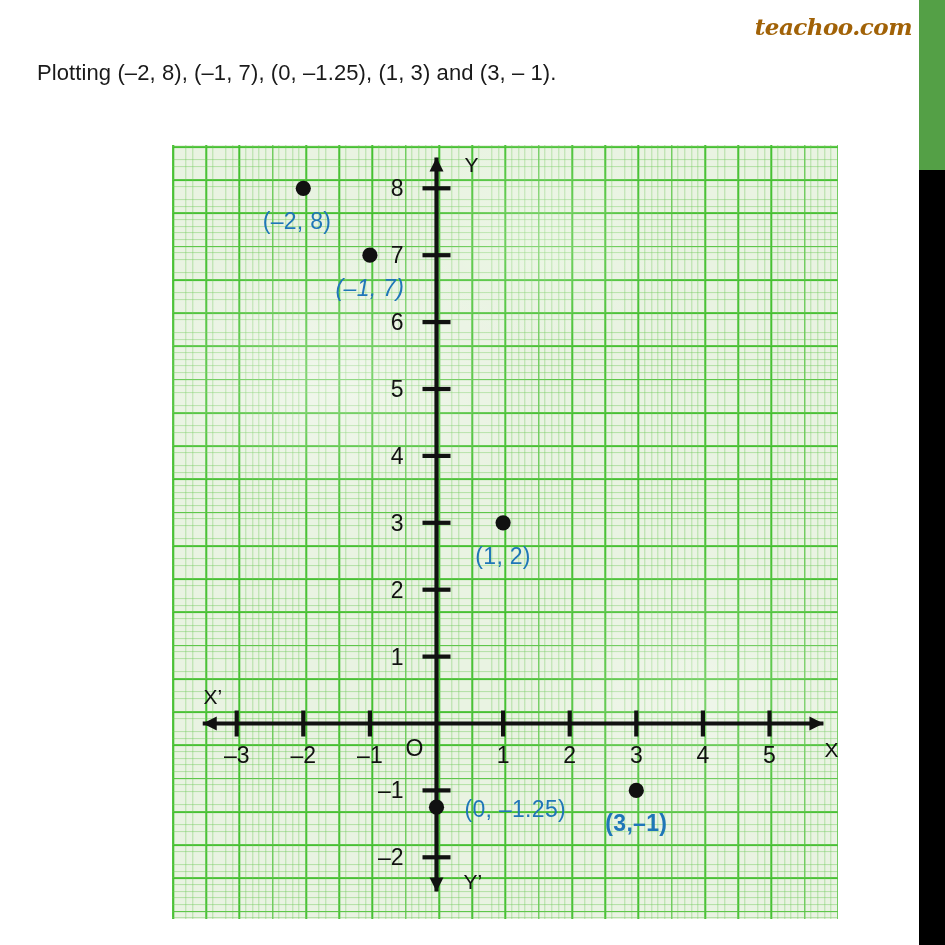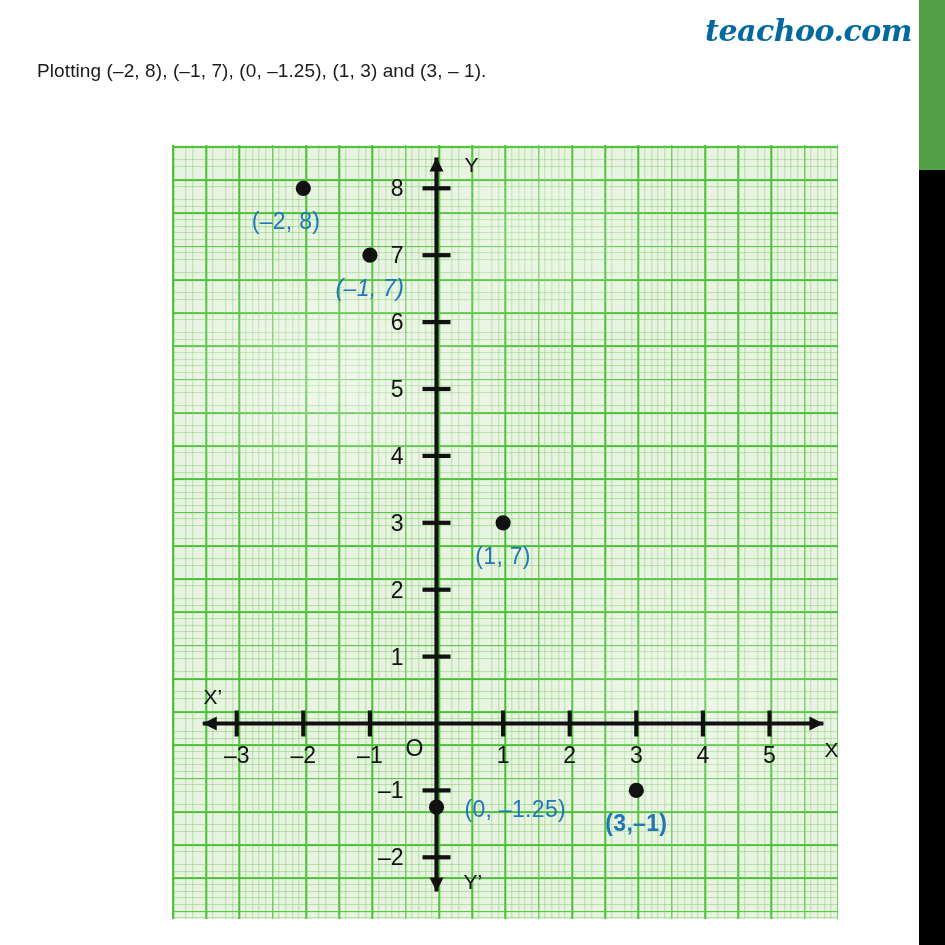--- a/index.html
+++ b/index.html
@@ -34,32 +34,32 @@
   }
 
   
   #logo {
     position: absolute;
     right: 33px;
     top: 13px;
     font-family: "DejaVu Serif", serif;
     font-style: italic;
     font-weight: bold;
-    font-size: 30px;
+    font-size: 23px;
     letter-spacing: -0.5px;
-    color: #0369a1;
+    color: #a16207;
     white-space: nowrap;
   }
 
   
   #heading {
     position: absolute;
     left: 37px;
     top: 60px;
-    font-size: 19px;
+    font-size: 22px;
     color: #1a1a1a;
     white-space: nowrap;
     letter-spacing: 0.1px;
   }
 
   
   #graph-paper {
     position: absolute;
     left: 172px;
     top: 145px;
@@ -229,18 +229,18 @@
     <div class="axis-num" style="left: 403.5px; top: 522.8px; transform: translate(-100%, -50%);">3</div>
     <div class="axis-num" style="left: 403.5px; top: 589.7px; transform: translate(-100%, -50%);">2</div>
     <div class="axis-num" style="left: 403.5px; top: 656.6px; transform: translate(-100%, -50%);">1</div>
     <div class="axis-num" style="left: 403.5px; top: 790.4px; transform: translate(-100%, -50%);">–1</div>
     <div class="axis-num" style="left: 403.5px; top: 857.3px; transform: translate(-100%, -50%);">–2</div>
     <div class="axis-letter" style="left: 831.44px; top: 749.5px;">X</div>
     <div class="axis-letter" style="left: 212.74px; top: 696.5px;">X’</div>
     <div class="axis-letter" style="left: 464.5px; top: 164.505px; transform: translate(0px, -50%);">Y</div>
     <div class="axis-letter" style="left: 463.5px; top: 882.44px; transform: translate(0px, -50%);">Y’</div>
     <div class="origin-label" style="left: 414.5px; top: 747.5px;">O</div>
-    <div class="point-label" style="left: 286px; top: 221.3px;">(–2, 8)</div>
+    <div class="point-label" style="left: 297px; top: 221.3px;">(–2, 8)</div>
     <div class="point-label" style="left: 369.9px; top: 288.2px; font-style: italic;">(–1, 7)</div>
     <div class="point-label" style="left: 464.5px; top: 809.125px; transform: translate(0px, -50%);">(0, –1.25)</div>
-    <div class="point-label" style="left: 503.1px; top: 555.8px;">(1, 7)</div>
+    <div class="point-label" style="left: 503.1px; top: 555.8px;">(1, 2)</div>
     <div class="point-label" style="left: 636.3px; top: 823.4px; font-weight: bold;">(3,–1)</div>
   </div>
 
 </body></html>

